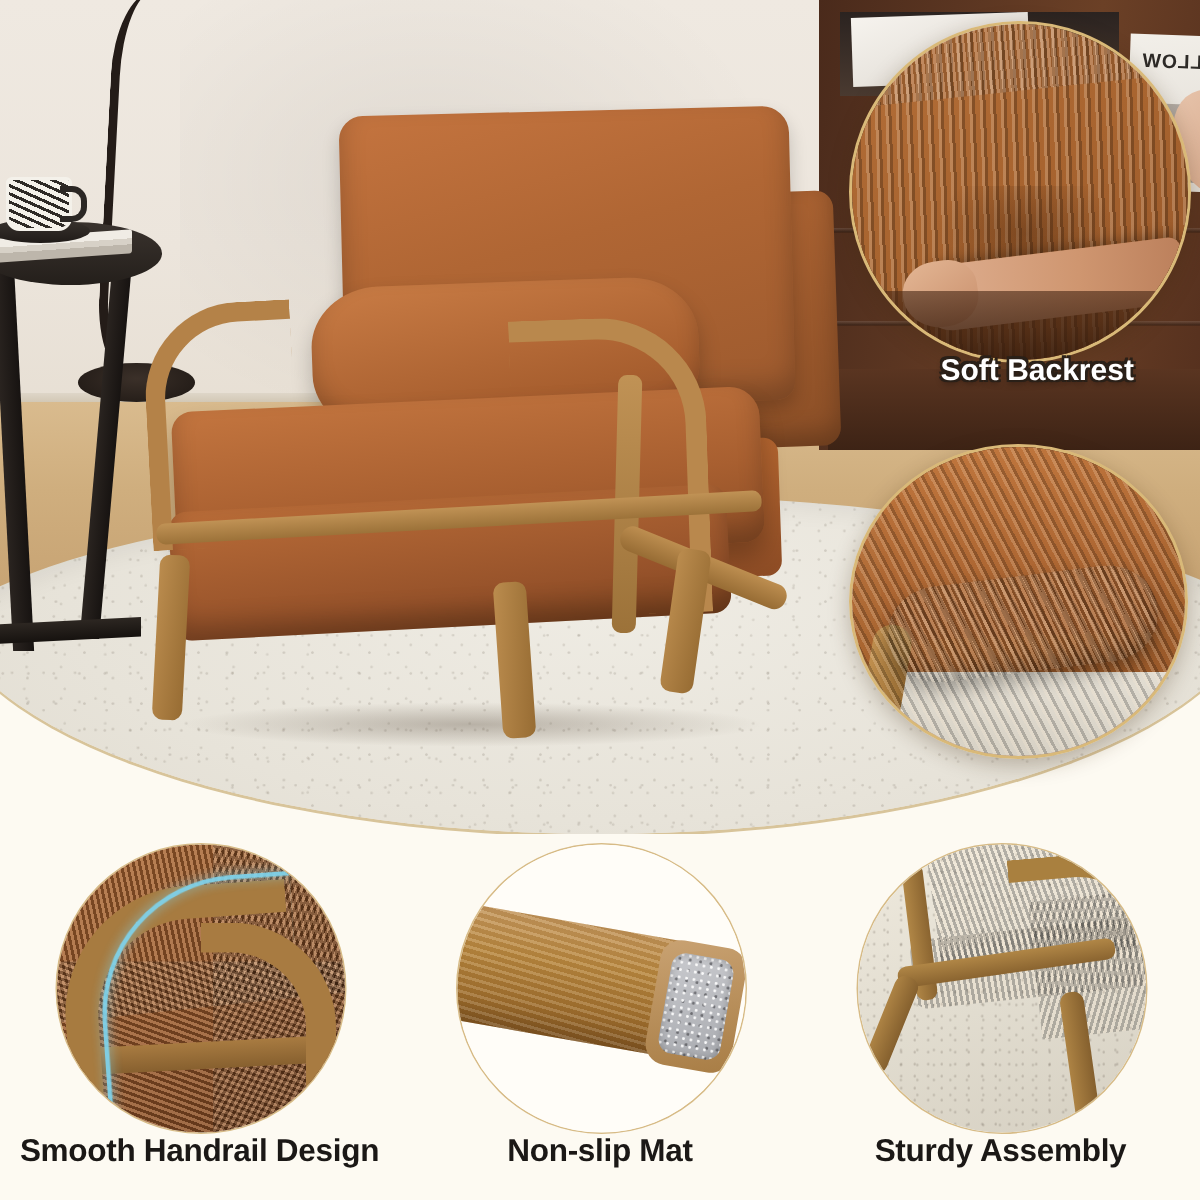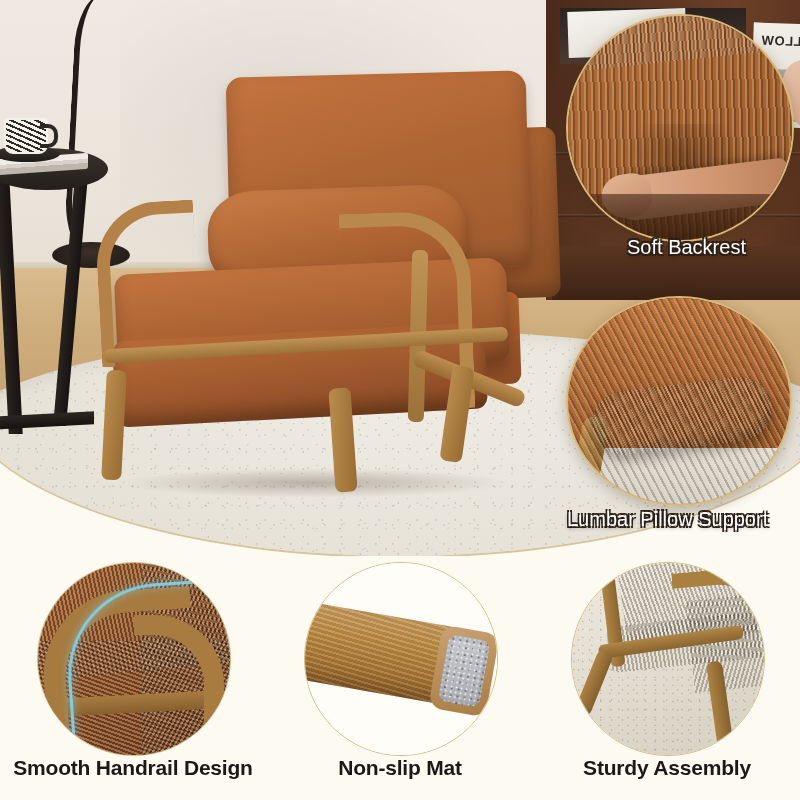--- a/index.html
+++ b/index.html
@@ -289,21 +289,21 @@
     background-image:repeating-linear-gradient(72deg,rgba(255,240,220,.22) 0 2px,rgba(0,0,0,.22) 2px 4px);}
   .lum-wood{position:absolute;left:8px;top:118px;width:26px;height:92px;
     background:linear-gradient(90deg,#c08f4e,#9a6e34);border-radius:14px;
     transform:rotate(10deg);}
   .lum-rug{position:absolute;left:-16px;top:150px;width:260px;height:72px;
     background:linear-gradient(180deg,#e3ded3,#d4cec1);}
   .lum-topwood{position:absolute;left:-6px;top:-8px;width:240px;height:30px;
     background:linear-gradient(180deg,#4c2d1c,#6a4327);}
 
   .callout-label{
-    position:absolute;font-weight:400;color:#ffffff;
+    position:absolute;font-weight:700;color:#ffffff;
     text-shadow:
       -1.6px -1.6px 0 #2a2018, 1.6px -1.6px 0 #2a2018,
       -1.6px  1.6px 0 #2a2018, 1.6px  1.6px 0 #2a2018,
        0 2px 4px rgba(0,0,0,.45);
     white-space:nowrap;
     padding-left:34px;
   }
   .label-soft{left:593px;top:236px;font-size:20px;}
   .label-lumbar{left:533px;top:508px;font-size:20px;}
 
@@ -518,21 +518,20 @@
 
   <div class="callout callout-lumbar">
     <div class="lum-bg"></div>
     <div class="lum-topwood"></div>
     <div class="lum-back cord"></div>
     <div class="lum-rug"></div>
     <div class="lum-wood"></div>
     <div class="lum-pillow"></div>
     <div class="lum-cord"></div>
   </div>
-  <div class="callout-label label-lumbar">Lumbar Pillow Support</div>
 
   <div class="features">
 
     <div class="feature f1">
       <div class="f-circle">
         <div class="hr-bg"></div>
         <div class="hr-cord-a"></div>
         <div class="hr-cord-b"></div>
         <div class="hr-cord-c"></div>
         <div class="hr-rail"></div>

